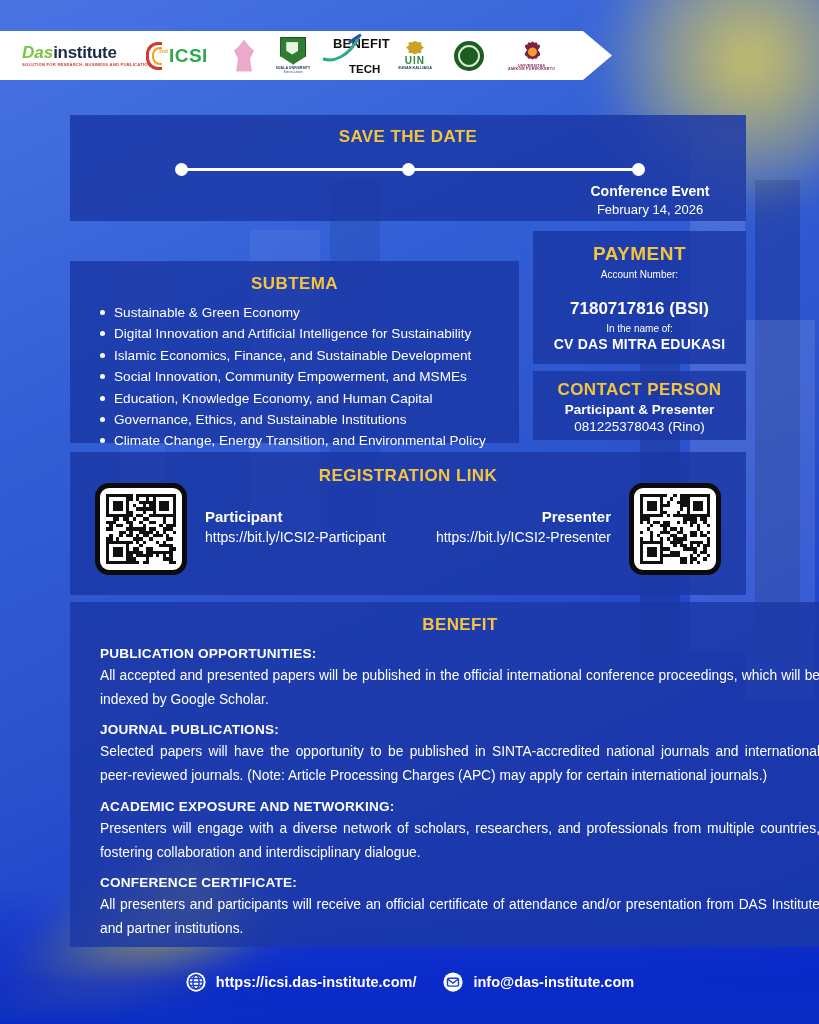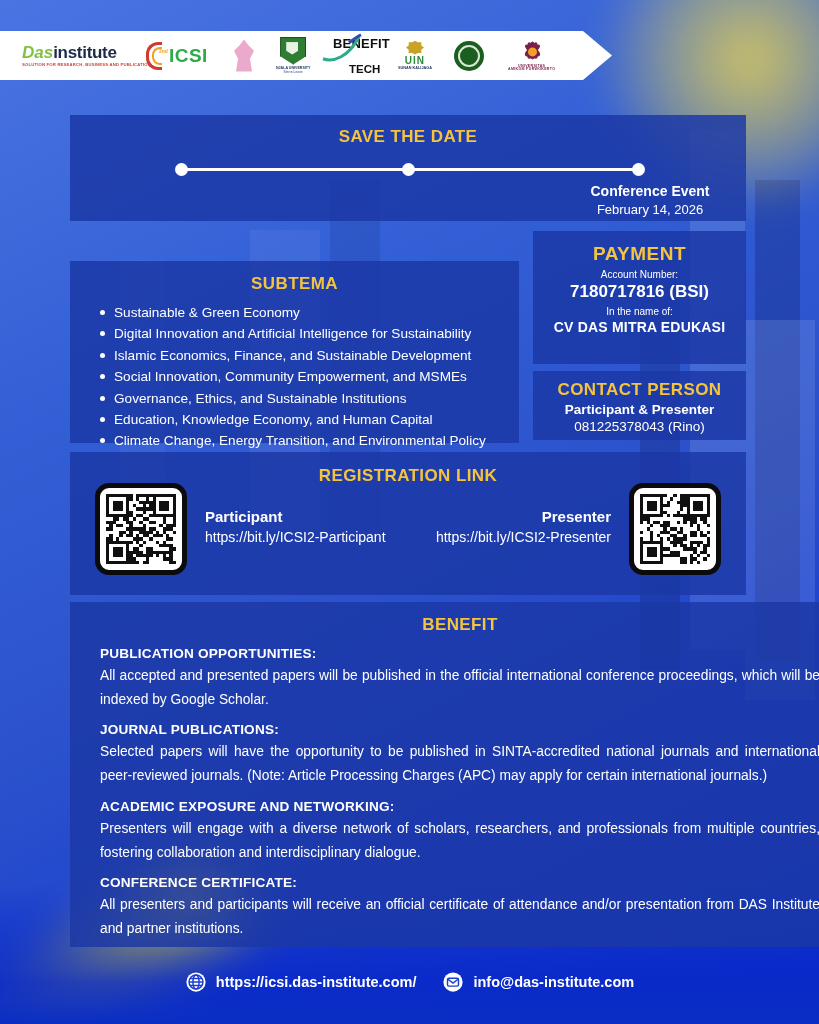--- a/index.html
+++ b/index.html
@@ -74,21 +74,21 @@
   
   .subtema{left:70px;top:231px;width:449px;height:182px;margin-top:30px;}
   .subtema .ptitle{font-size:17px;margin-top:13px;}
   .subtema ul{margin:8px 0 0 0;padding:0 10px 0 30px;list-style:none;}
   .subtema li{color:#ffffff;font-size:13.6px;line-height:21.4px;position:relative;padding-left:14px;}
   .subtema li:before{content:"";position:absolute;left:0;top:8px;width:5px;height:5px;border-radius:50%;background:#ffffff;}
   
   .payment{left:533px;top:231px;width:213px;height:133px;text-align:center;color:#fff;}
   .payment .ptitle{font-size:19px;margin-top:12px;letter-spacing:.5px;}
   .payment .l{font-size:10px;margin-top:4px;}
-  .payment .b{font-size:17px;font-weight:800;margin-top:2px;text-align:center;}
+  .payment .b{font-size:17px;font-weight:800;margin-top:19px;text-align:center;}
   .payment .b2{font-size:14px;font-weight:800;margin-top:2px;letter-spacing:.2px;}
   .contact{left:533px;top:371px;width:213px;height:69px;text-align:center;color:#fff;}
   .contact .ptitle{font-size:17px;margin-top:9px;}
   .contact .s{font-size:13.5px;font-weight:800;margin-top:2px;}
   .contact .p{font-size:13.5px;margin-top:2px;}
   
   .reg{left:70px;top:452px;width:676px;height:143px;}
   .reg .ptitle{font-size:17px;margin-top:14px;}
   .qr{position:absolute;width:92px;height:92px;background:#ffffff;border:5px solid #0b0b0b;border-radius:14px;
     box-sizing:border-box;padding:6px;}
@@ -194,22 +194,22 @@
     </div>
   </div>
 
   <div class="panel subtema">
     <div class="ptitle">SUBTEMA</div>
     <ul>
       <li>Sustainable &amp; Green Economy</li>
       <li>Digital Innovation and Artificial Intelligence for Sustainability</li>
       <li>Islamic Economics, Finance, and Sustainable Development</li>
       <li>Social Innovation, Community Empowerment, and MSMEs</li>
+      <li>Education, Knowledge Economy, and Human Capital</li>
       <li>Governance, Ethics, and Sustainable Institutions</li>
-      <li>Education, Knowledge Economy, and Human Capital</li>
       <li>Climate Change, Energy Transition, and Environmental Policy</li>
     </ul>
   </div>
 
   <div class="panel payment">
     <div class="ptitle">PAYMENT</div>
     <div class="l">Account Number:</div>
     <div class="b">7180717816 (BSI)</div>
     <div class="l">In the name of:</div>
     <div class="b2">CV DAS MITRA EDUKASI</div>

